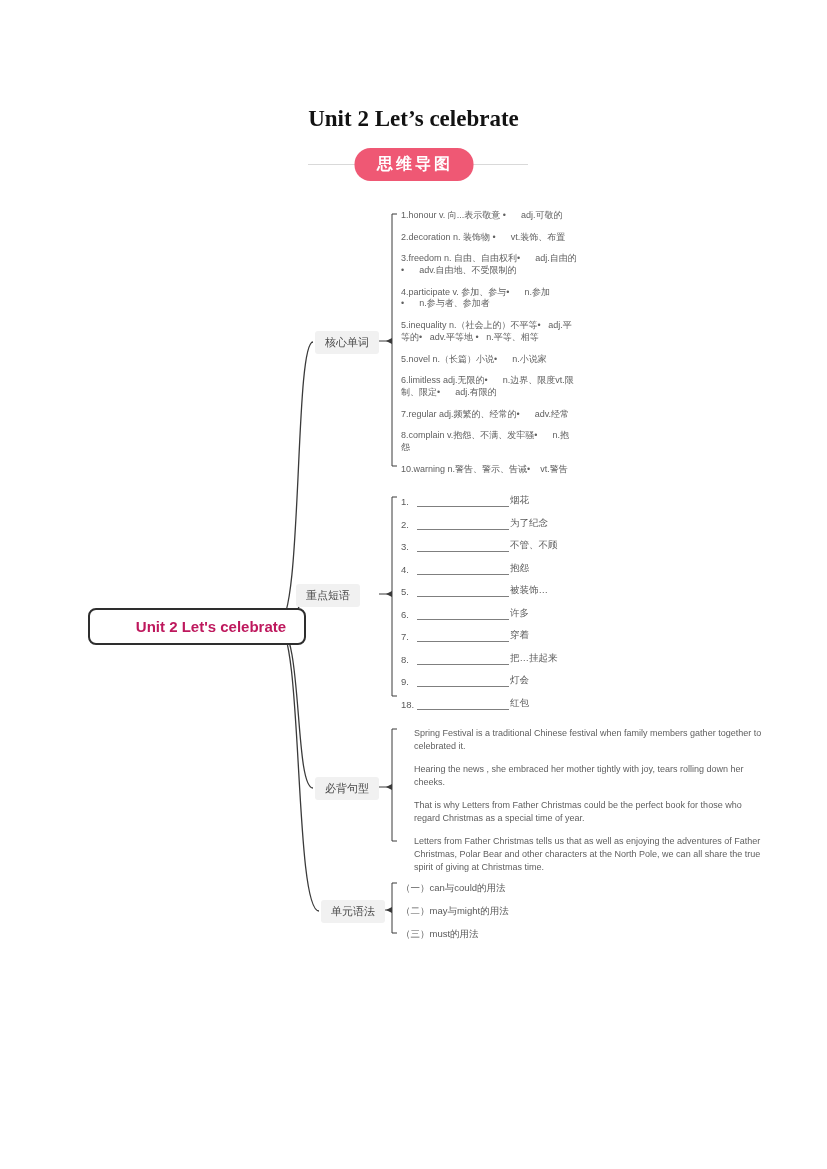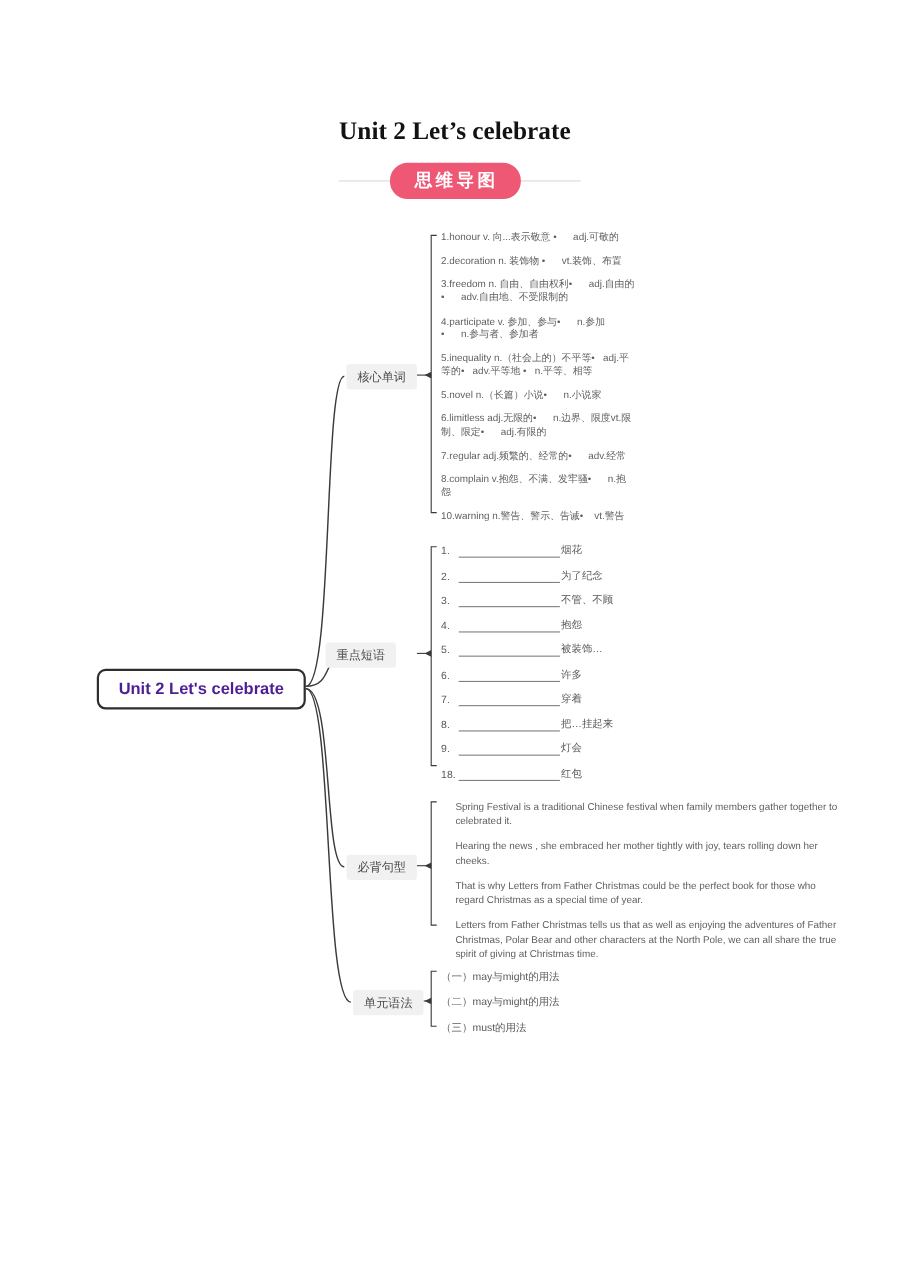--- a/index.html
+++ b/index.html
@@ -88,21 +88,21 @@
       <path d="M385,910 L392,910"></path>
     </g>
     <g fill="#3a3a3a" stroke="none">
       <polygon points="386,341 392,338 392,344"></polygon>
       <polygon points="386,594 392,591 392,597"></polygon>
       <polygon points="386,787 392,784 392,790"></polygon>
       <polygon points="386,910 392,907 392,913"></polygon>
     </g>
   </svg>
 
-  <div class="center-node" style="color: #4c1d95;">Unit 2 Let's celebrate</div>
+  <div class="center-node" style="color: #be185d; padding-left: 28px;">Unit 2 Let's celebrate</div>
 
   <div class="branch-label lbl-words">核心单词</div>
   <div class="branch-label lbl-phrases">重点短语</div>
   <div class="branch-label lbl-sentences">必背句型</div>
   <div class="branch-label lbl-grammar">单元语法</div>
 
   <div class="words">
     <div>1.honour v. 向...表示敬意 •      adj.可敬的</div>
     <div>2.decoration n. 装饰物 •      vt.装饰、布置</div>
     <div>3.freedom n. 自由、自由权利•      adj.自由的
@@ -174,18 +174,18 @@
   </div>
 
   <div class="sentences">
     <div>Spring Festival is a traditional Chinese festival when family members gather together to celebrated it.</div>
     <div>Hearing the news , she embraced her mother tightly with joy, tears rolling down her cheeks.</div>
     <div>That is why Letters from Father Christmas could be the perfect book for those who regard Christmas as a special time of year.</div>
     <div>Letters from Father Christmas tells us that as well as enjoying the adventures of Father Christmas, Polar Bear and other characters at the North Pole, we can all share the true spirit of giving at Christmas time.</div>
   </div>
 
   <div class="grammar">
-    <div>（一）may与might的用法</div>
+    <div>（一）can与could的用法</div>
     <div>（二）may与might的用法</div>
     <div>（三）must的用法</div>
   </div>
 
 </div>
 
 </body></html>

